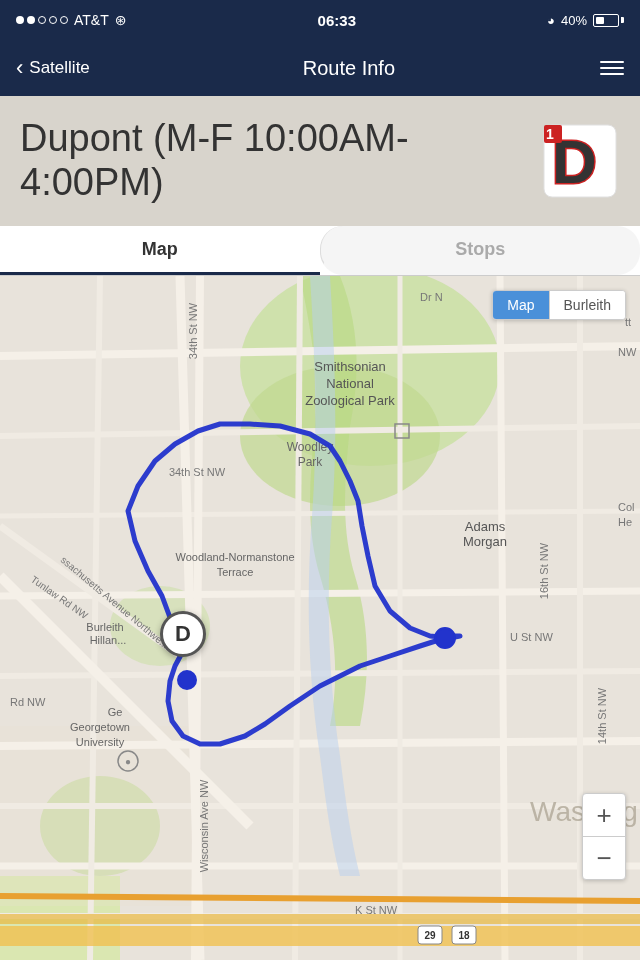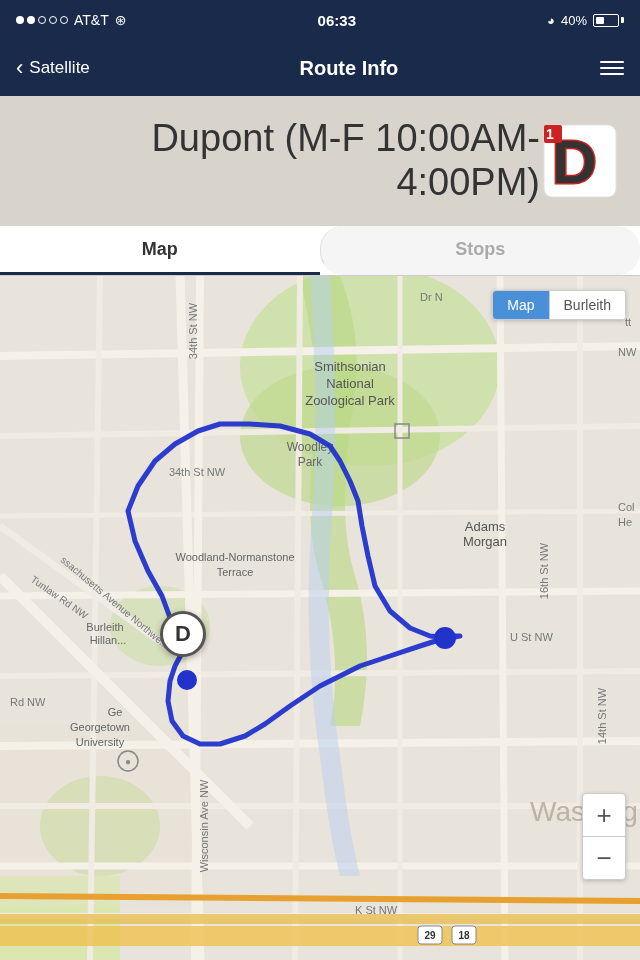--- a/index.html
+++ b/index.html
@@ -35,40 +35,39 @@
       color: white;
       height: 56px;
       display: flex;
       align-items: center;
       justify-content: space-between;
       padding: 0 16px;
     }
     .nav-back { display: flex; align-items: center; gap: 6px; font-size: 17px; cursor: pointer; }
     .nav-back-chevron { font-size: 22px; font-weight: 300; }
     .nav-app-name { font-size: 17px; font-weight: 400; }
-    .nav-title { font-size: 20px; font-weight: 700; margin-left: 8px; }
+    .nav-title { font-size: 20px; font-weight: 400; margin-left: 8px; }
     .nav-menu { font-size: 22px; cursor: pointer; display: flex; flex-direction: column; gap: 4px; }
     .menu-line { width: 24px; height: 2px; background: white; border-radius: 1px; }
 
     
     .route-header {
       background: #d8d4cc;
       padding: 20px 20px 20px 20px;
       display: flex;
       align-items: center;
       justify-content: space-between;
       min-height: 130px;
     }
     .route-title {
       font-size: 38px;
       color: #333;
       font-weight: 400;
       line-height: 1.15;
       flex: 1;
-      text-align: right;
     }
     .route-logo {
       width: 80px;
       height: 80px;
       flex-shrink: 0;
     }
 
     
     .tabs {
       display: flex;

